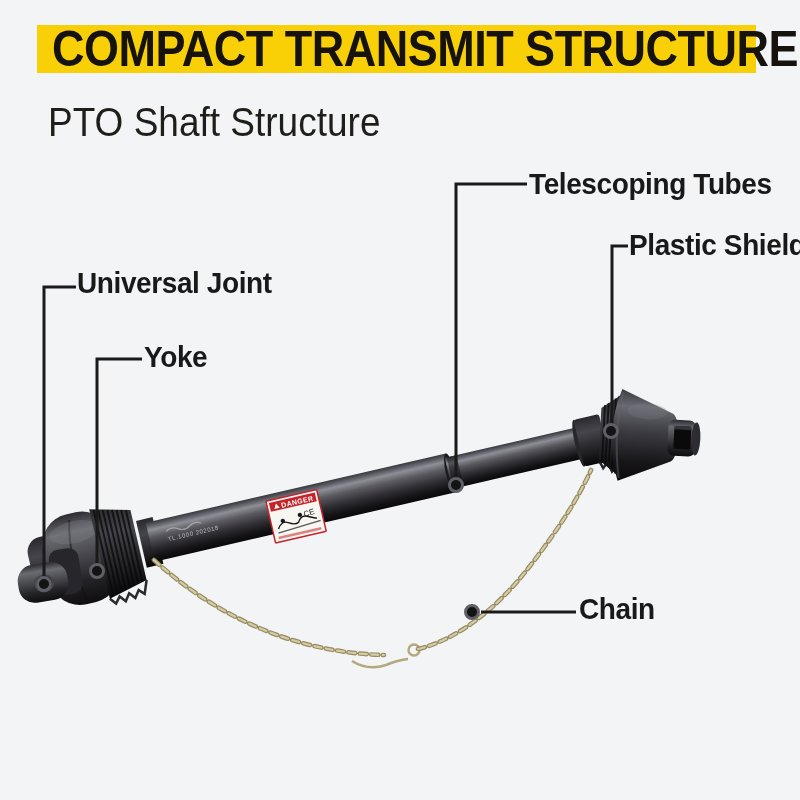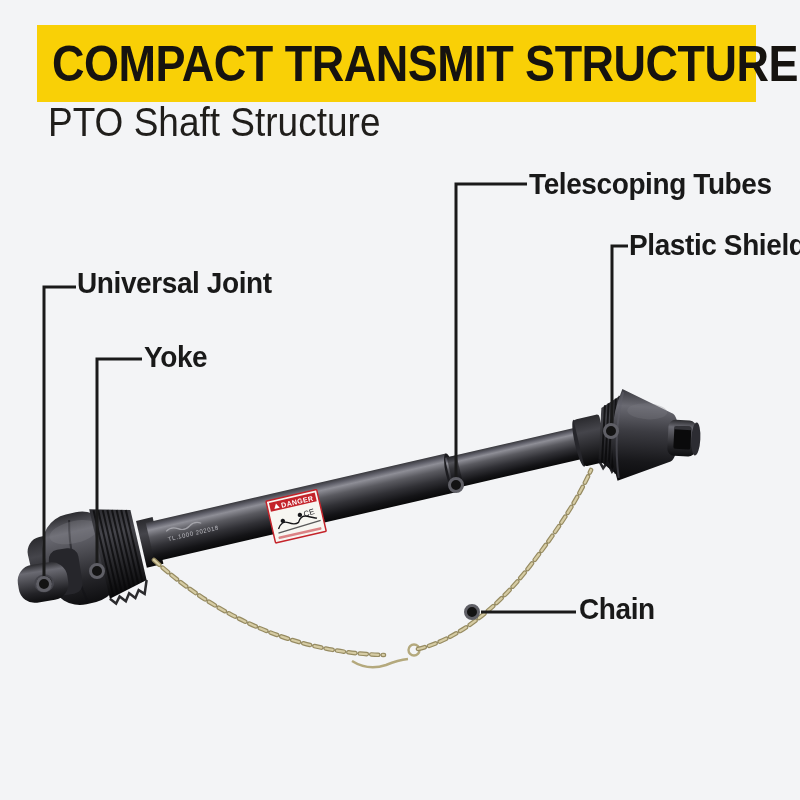--- a/index.html
+++ b/index.html
@@ -13,21 +13,21 @@
   *{margin:0;padding:0;box-sizing:border-box;}
   html,body{width:800px;height:800px;}
   body{
     background:var(--background);
     font-family:"Liberation Sans", sans-serif;
     position:relative;
     overflow:hidden;
   }
   .page{position:absolute;inset:0;}
   .banner{
-    position:absolute;left:37px;top:25px;width:719px;height:77px;
+    position:absolute;left:37px;top:25px;width:719px;height:48px;
     background:var(--banner-yellow);
     display:flex;align-items:center;
   }
   .banner-title{
     font-weight:700;font-size:45px;color:var(--text-black);
     letter-spacing:-0.5px;white-space:nowrap;
     padding-left:15px;
     transform:scaleY(1.1);transform-origin:left center;
   }
   .subtitle{

